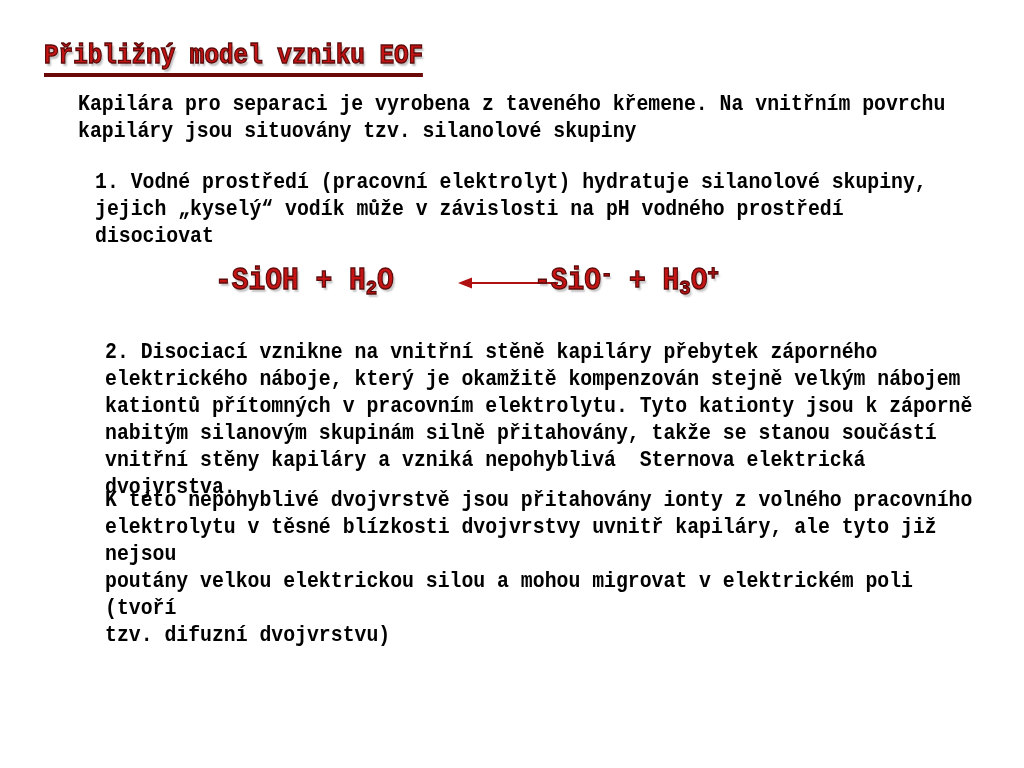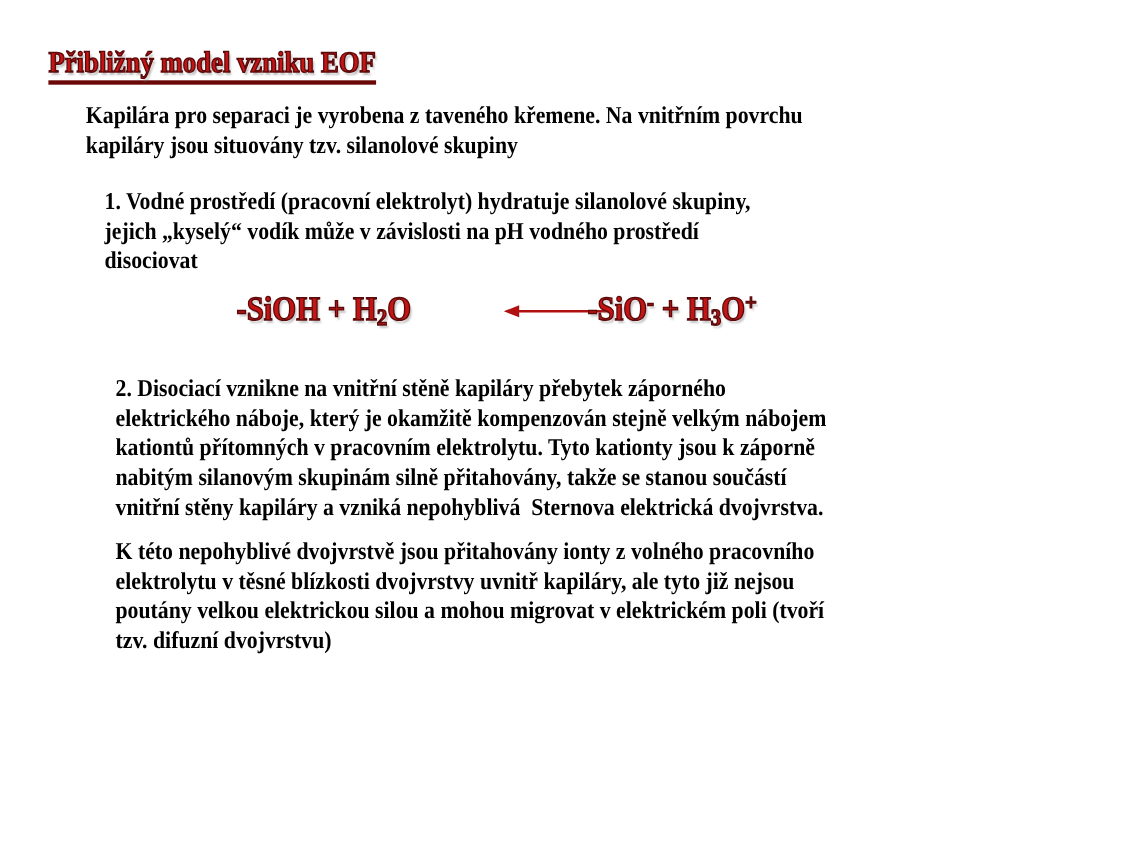--- a/index.html
+++ b/index.html
@@ -6,21 +6,21 @@
     margin: 0;
     padding: 0;
     background: #ffffff;
   }
   .slide {
     position: relative;
     width: 1024px;
     height: 768px;
     background: #ffffff;
     overflow: hidden;
-    font-family: Liberation Serif, serif;
+    font-family: Liberation Mono, monospace;
   }
   
   .condense {
     transform: scaleX(0.9);
     transform-origin: 0 0;
   }
   .title {
     position: absolute;
     left: 44px;
     top: 40px;

